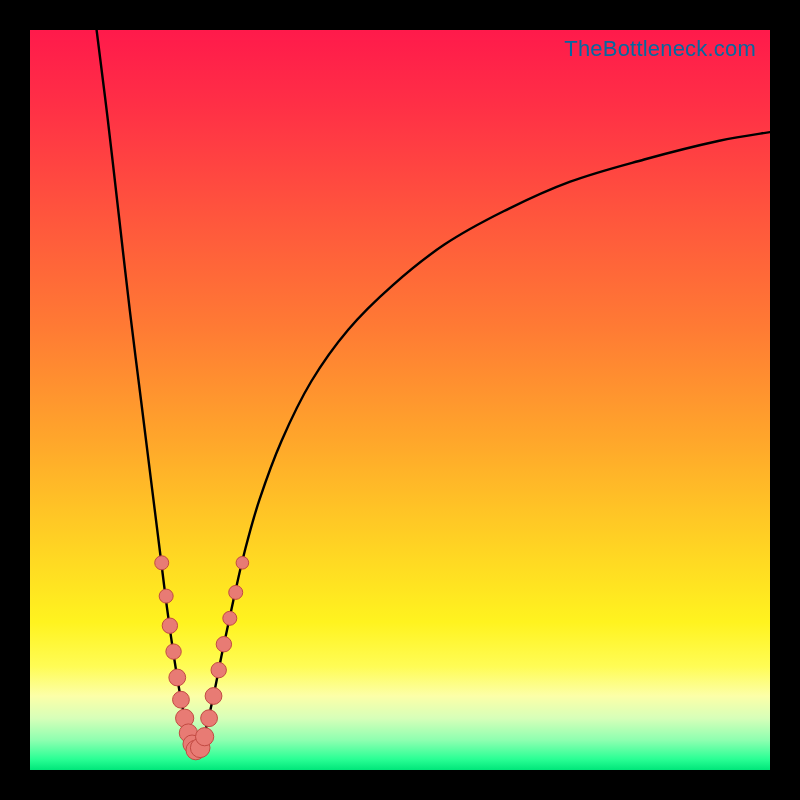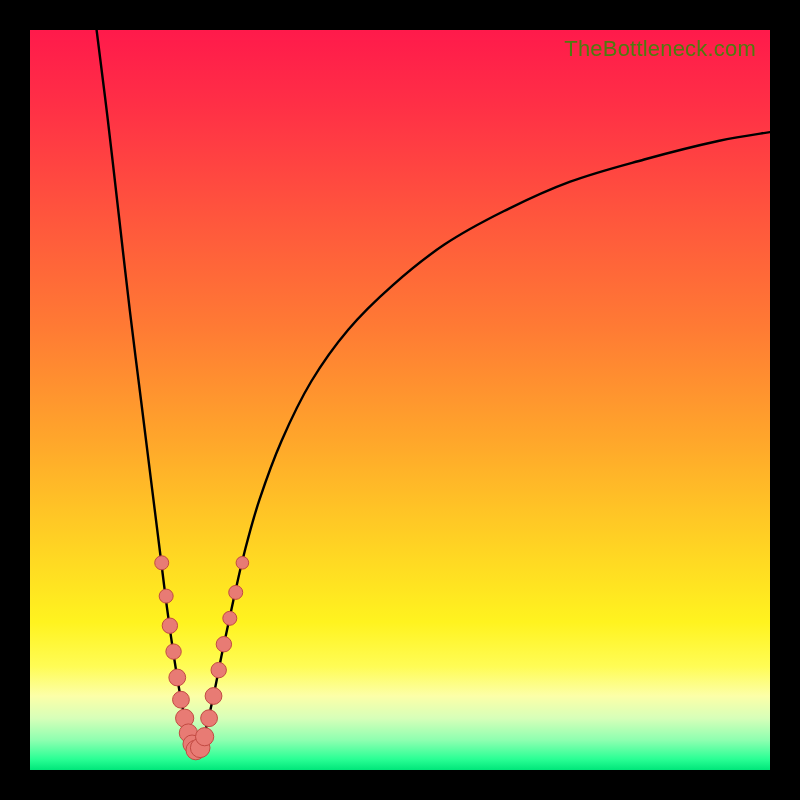--- a/index.html
+++ b/index.html
@@ -28,21 +28,21 @@
     overflow: hidden;
   }
   .gradient {
     position: absolute;
     left: 0; top: 0; width: 100%; height: 100%;
   }
   .watermark {
     position: absolute;
     top: 6px;
     right: 14px;
-    color: #4d7c0f;
+    color: #0369a1;
     font-size: 22px;
     font-weight: 500;
     letter-spacing: 0.2px;
     user-select: none;
   }
   svg.curve {
     position: absolute;
     left: 0; top: 0;
     width: 100%; height: 100%;
   }

